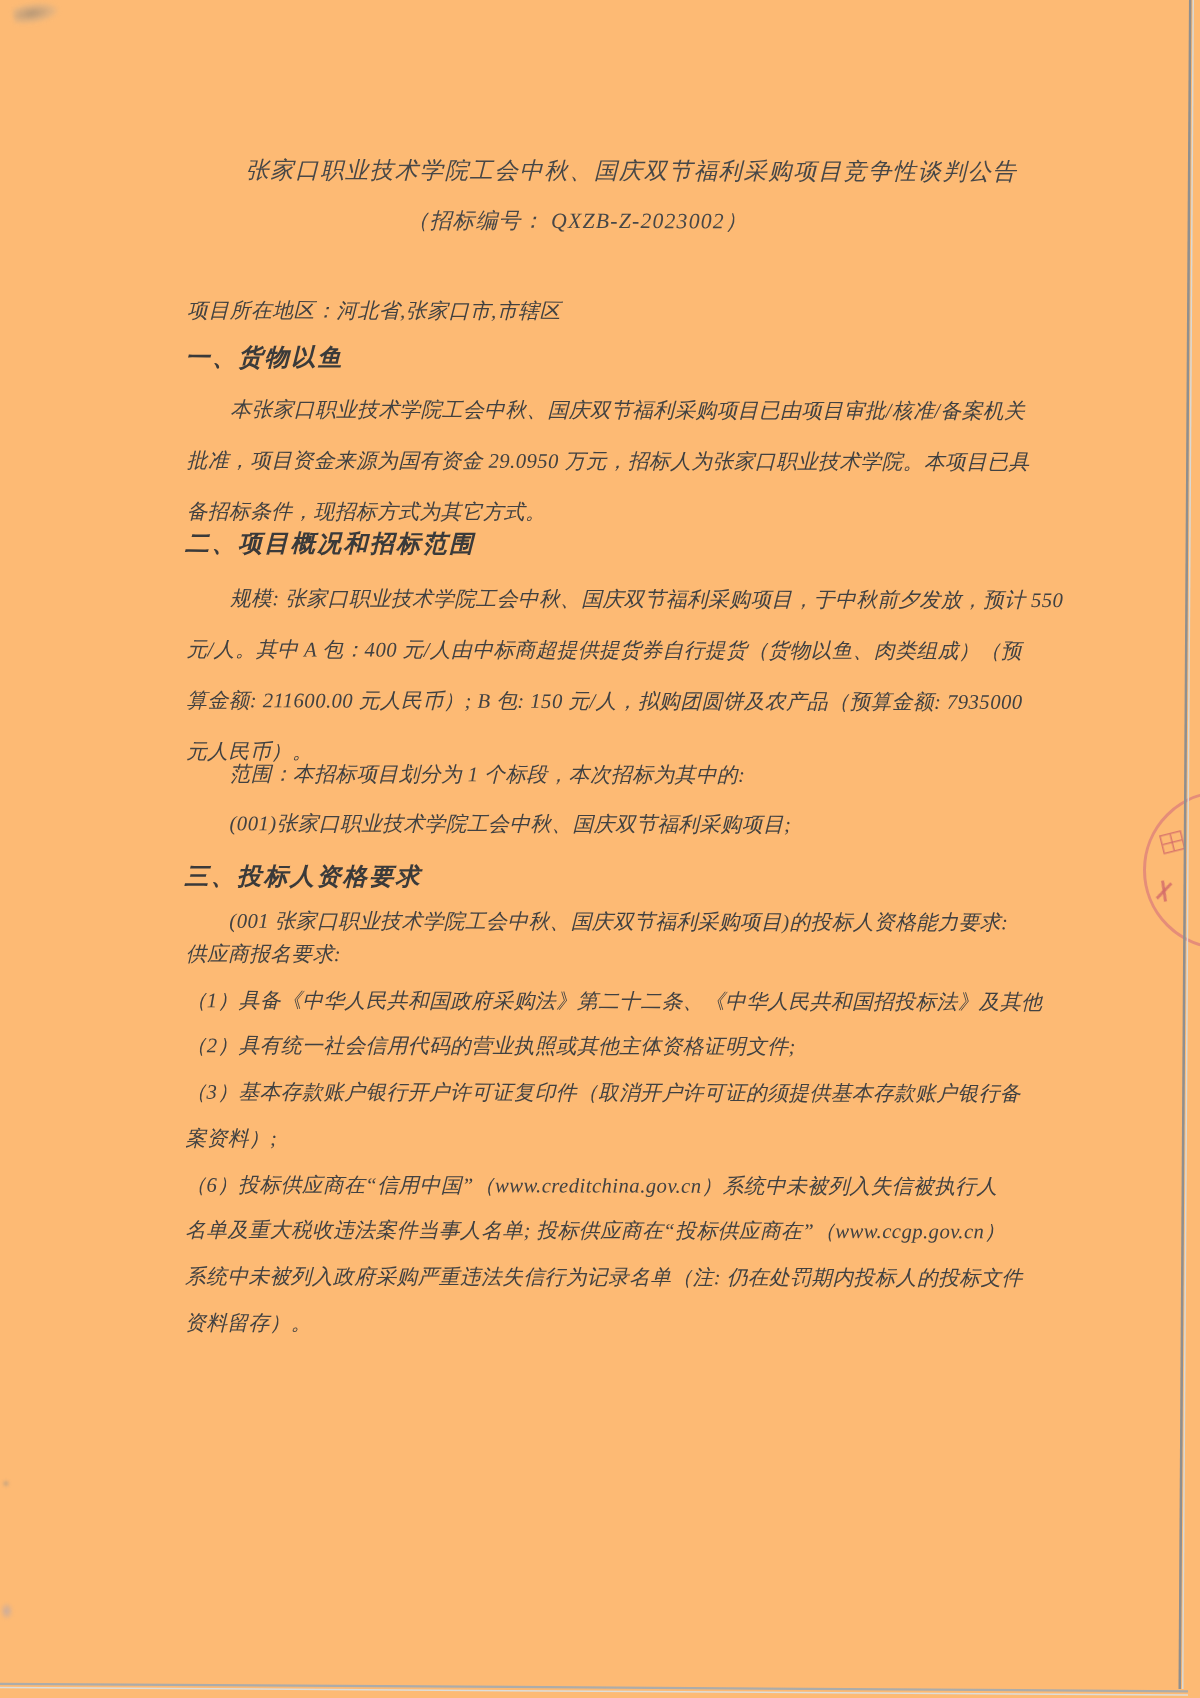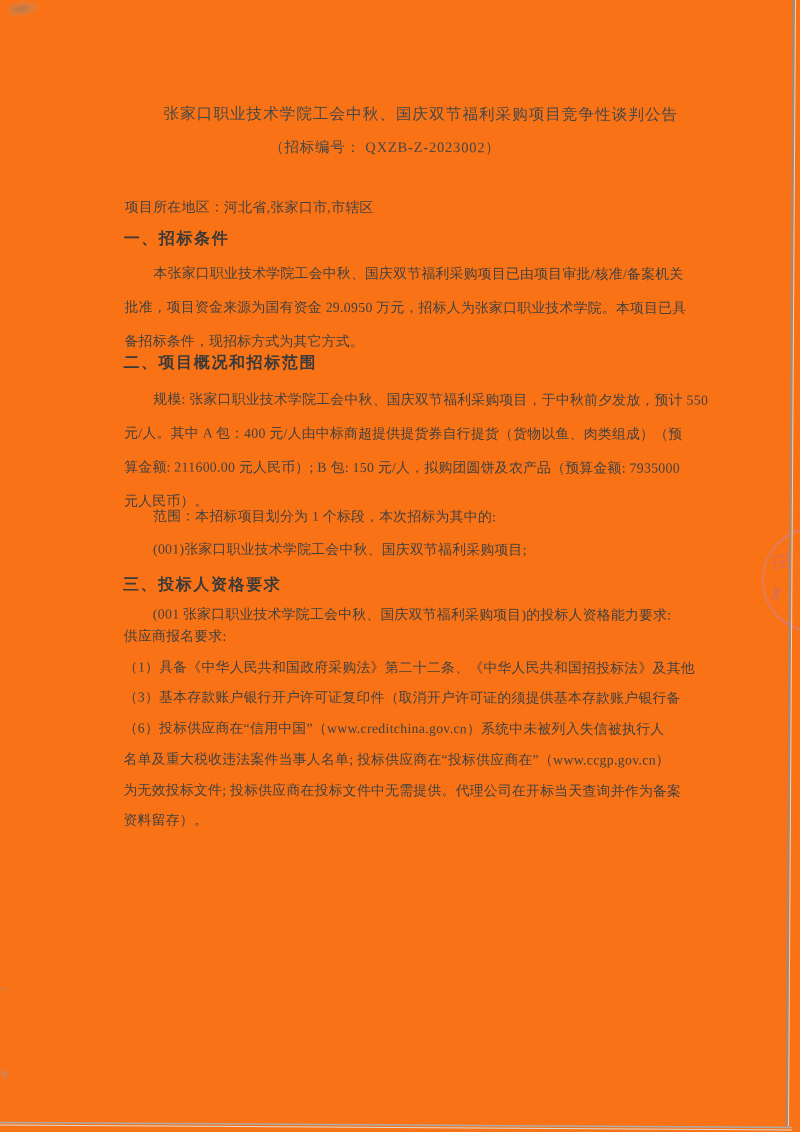--- a/index.html
+++ b/index.html
@@ -3,21 +3,21 @@
 <meta charset="utf-8">
 <style>
   html,body{margin:0;padding:0;}
   body{
     width:800px;height:1132px;overflow:hidden;
     background:#f4f4f2;
     font-family:"Liberation Serif","DejaVu Serif",serif;
   }
   .page{
     position:absolute;left:0;top:0;width:800px;height:1132px;
-    background:#f97316;overflow:hidden;
+    background:#fdba74;overflow:hidden;font-style:italic;
   }
   
   .edge-svg{position:absolute;left:0;top:0;pointer-events:none;}
   
   .smudge{
     position:absolute;left:9px;top:2px;width:30px;height:13px;
     background:radial-gradient(ellipse at 40% 50%, rgba(120,120,118,.55), rgba(160,160,158,.25) 55%, transparent 75%);
     filter:blur(1.5px);transform:rotate(-8deg);
   }
   .speck-blue{
@@ -92,21 +92,21 @@
     <div class="seal-ring"></div>
     <div class="seal-g1"></div>
     <div class="seal-g2"></div>
   </div>
 
   <div class="doc">
     <div class="title1">张家口职业技术学院工会中秋、国庆双节福利采购项目竞争性谈判公告</div>
     <div class="title2">（招标编号：  QXZB-Z-2023002）</div>
     <div class="loc">项目所在地区：河北省,张家口市,市辖区</div>
 
-    <div class="h h1">一、招标条件</div>
+    <div class="h h1">一、货物以鱼</div>
     <div class="para p1">
         <div class="tl ind">本张家口职业技术学院工会中秋、国庆双节福利采购项目已由项目审批/核准/备案机关</div>
         <div class="tl">批准，项目资金来源为国有资金 29.0950 万元，招标人为张家口职业技术学院。本项目已具</div>
         <div class="tl">备招标条件，现招标方式为其它方式。</div>
       </div>
 
     <div class="h h2">二、项目概况和招标范围</div>
     <div class="para p2a">
         <div class="tl ind">规模: 张家口职业技术学院工会中秋、国庆双节福利采购项目，于中秋前夕发放，预计 550</div>
         <div class="tl">元/人。其中 A 包：400 元/人由中标商超提供提货券自行提货（货物以鱼、肉类组成）（预</div>
@@ -120,24 +120,26 @@
         <div class="tl ind">(001)张家口职业技术学院工会中秋、国庆双节福利采购项目;</div>
       </div>
 
     <div class="h h3">三、投标人资格要求</div>
     <div class="para p3a">
         <div class="tl ind">(001 张家口职业技术学院工会中秋、国庆双节福利采购项目)的投标人资格能力要求:</div>
       </div>
     <div class="para p3b">
         <div class="tl">供应商报名要求:</div>
         <div class="tl">（1）具备《中华人民共和国政府采购法》第二十二条、《中华人民共和国招投标法》及其他</div>
+        <div class="tl">（2）具有统一社会信用代码的营业执照或其他主体资格证明文件;</div>
         <div class="tl">（3）基本存款账户银行开户许可证复印件（取消开户许可证的须提供基本存款账户银行备</div>
+        <div class="tl">案资料）;</div>
         <div class="tl">（6）投标供应商在“信用中国”（www.creditchina.gov.cn）系统中未被列入失信被执行人</div>
         <div class="tl">名单及重大税收违法案件当事人名单; 投标供应商在“投标供应商在”（www.ccgp.gov.cn）</div>
-        <div class="tl">为无效投标文件; 投标供应商在投标文件中无需提供。代理公司在开标当天查询并作为备案</div>
+        <div class="tl">系统中未被列入政府采购严重违法失信行为记录名单（注: 仍在处罚期内投标人的投标文件</div>
         <div class="tl">资料留存）。</div>
       </div>
   </div>
 
   <svg class="edge-svg" width="800" height="1132">
     <line x1="793.5" y1="0" x2="786.5" y2="1126" stroke="#8f8f8f" stroke-width="1.7"></line>
     <line x1="795.5" y1="0" x2="788.5" y2="1126" stroke="#d9d9d6" stroke-width="1"></line>
     <line x1="0" y1="1122.5" x2="792" y2="1127.5" stroke="#acacaa" stroke-width="1.5"></line>
     <line x1="0" y1="1125" x2="792" y2="1130" stroke="#dededb" stroke-width="1"></line>
   </svg>

